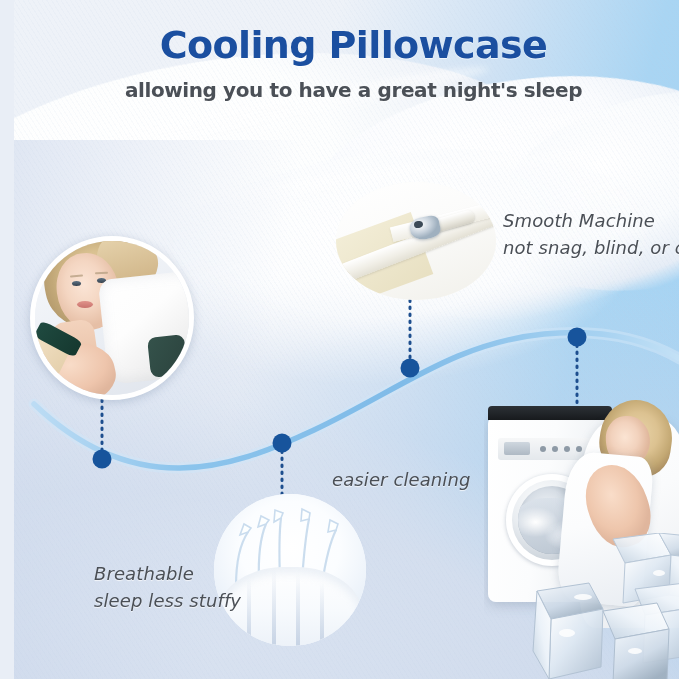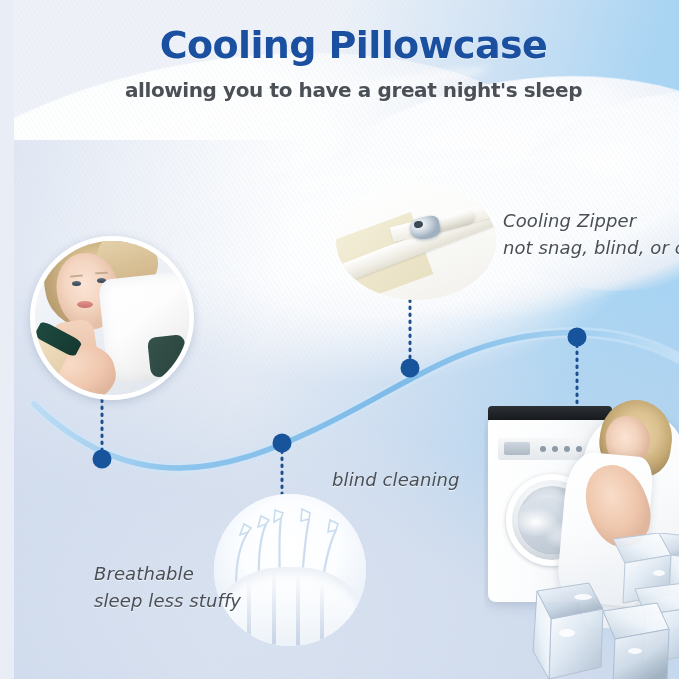--- a/index.html
+++ b/index.html
@@ -564,26 +564,26 @@
     <g fill="#ffffff" opacity=".85">
       <ellipse cx="58" cy="100" rx="8" ry="4"></ellipse>
       <ellipse cx="126" cy="118" rx="7" ry="3"></ellipse>
       <ellipse cx="150" cy="40" rx="6" ry="3"></ellipse>
       <ellipse cx="74" cy="64" rx="9" ry="3"></ellipse>
     </g>
   </svg>
 
 
   <div class="label label-zipper">
-    <span class="l1">Cooling Zipper</span>
+    <span class="l1">Smooth Machine</span>
     <span class="l2">not snag, blind, or catch</span>
   </div>
 
   <div class="label label-machine">
-    <span class="l2">blind cleaning</span>
+    <span class="l2">easier cleaning</span>
   </div>
 
   <div class="label label-breathe">
     <span class="l1">Breathable</span>
     <span class="l2">sleep less stuffy</span>
   </div>
 
 </div>
 
 </body></html>

